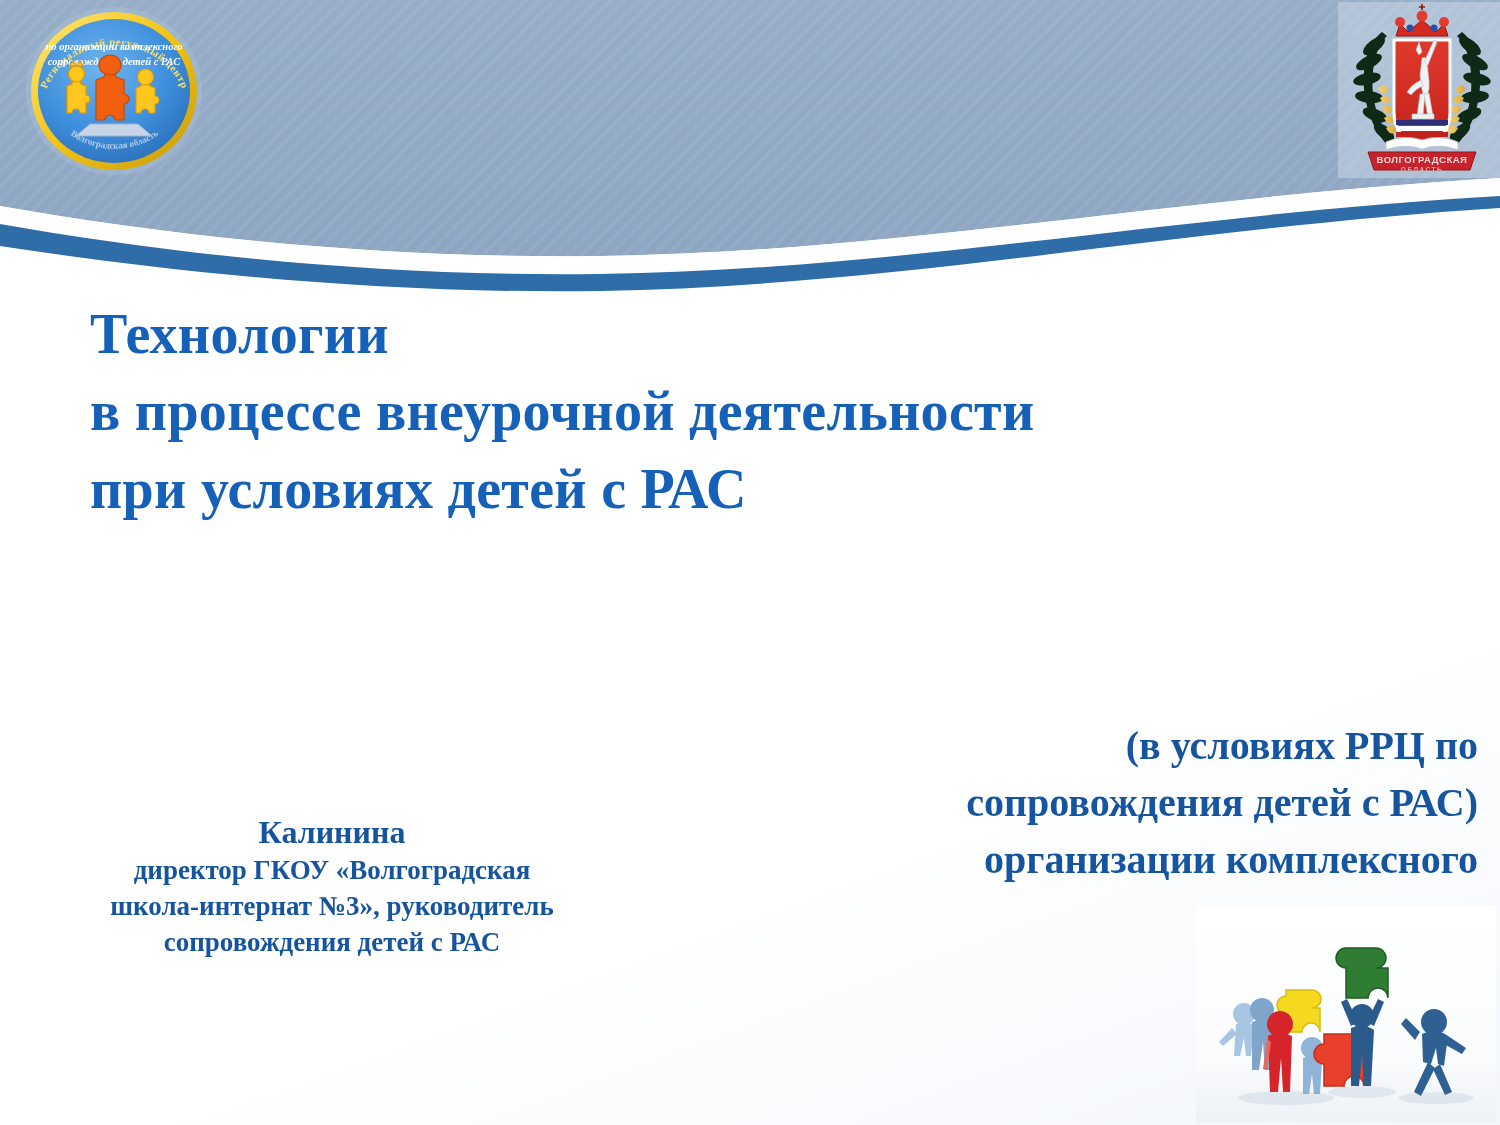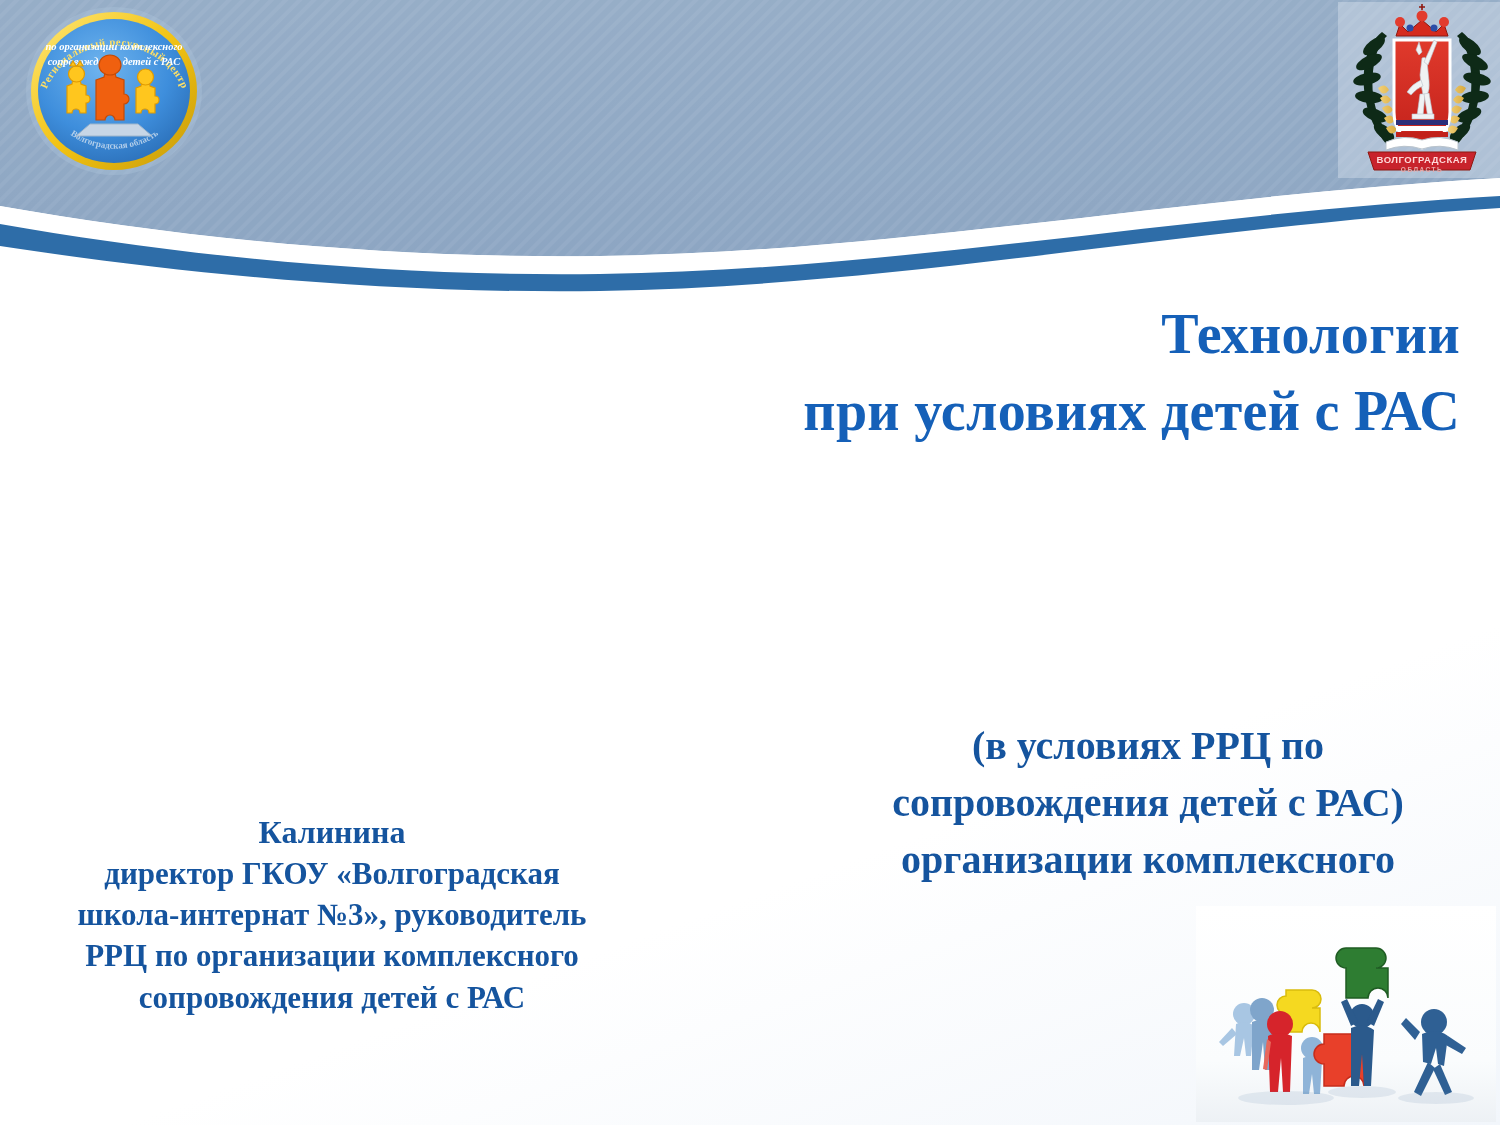--- a/index.html
+++ b/index.html
@@ -45,60 +45,60 @@
     left: 1322px; top: 2px;
     width: 168px; height: 176px; margin-left: 16px;
   }
   .coat-of-arms svg { display: block; }
 
   
   .title-block {
     position: absolute;
     left: 90px; top: 296px;
     width: 1370px;
-    text-align: right;
+    text-align: left;
     color: #1560B8;
     font-weight: bold;
     font-size: 56px;
     line-height: 1.38;
     letter-spacing: 0.3px;
   }
   .title-line { display: block; white-space: nowrap; }
 
   
   .subtitle-block {
     position: absolute;
     left: 818px; top: 718px;
     width: 660px;
     color: #15549E;
     font-weight: bold;
     font-size: 40px;
     line-height: 1.42;
-    text-align: center;
+    text-align: right;
   }
   .subtitle-line { display: block; }
 
   
   .author-block {
     position: absolute;
     left: 32px; top: 812px;
     width: 600px;
     color: #15549E;
     text-align: center;
   }
   .author-name {
     display: block;
     font-weight: bold;
     font-size: 32px;
     line-height: 1.28;
   }
   .author-role {
     display: block;
     font-weight: bold;
-    font-size: 31px;
+    font-size: 27px;
     line-height: 1.33;
   }
 
   
   .photo {
     position: absolute;
     left: 1196px; top: 906px;
     width: 300px; height: 216px;
   }
   .photo svg { display: block; }
@@ -272,34 +272,34 @@
       <g>
         <path d="M30,150 l108,0 l-6,18 l-96,0 z" fill="#C8232C" stroke="#8E1810" stroke-width="1"></path>
         <text x="84" y="161" text-anchor="middle" font-family="'Liberation Sans', sans-serif" font-size="9.5" font-weight="bold" fill="#FFD9D9" letter-spacing="0.5">ВОЛГОГРАДСКАЯ</text>
         <text x="84" y="170" text-anchor="middle" font-family="'Liberation Sans', sans-serif" font-size="6.5" font-weight="bold" fill="#E8A9A9" letter-spacing="1.5">ОБЛАСТЬ</text>
       </g>
     </svg>
   </div>
 
   <div class="title-block">
     <span class="title-line">Технологии</span>
+    <span class="title-line">в процессе внеурочной деятельности</span>
     <span class="title-line">при условиях детей с РАС</span>
   </div>
 
   <div class="subtitle-block">
     <span class="subtitle-line">(в условиях РРЦ по</span>
     <span class="subtitle-line">сопровождения детей с РАС)</span>
     <span class="subtitle-line">организации  комплексного</span>
   </div>
 
   <div class="author-block">
     <span class="author-name">Калинина</span>
     <span class="author-role">директор ГКОУ «Волгоградская</span>
     <span class="author-role">школа-интернат №3», руководитель</span>
-    <span class="author-role">РРЦ по организации комплексного</span>
     <span class="author-role">сопровождения детей с РАС</span>
   </div>
 
   <div class="photo">
     <svg width="300" height="216" viewBox="0 0 300 216" xmlns="http://www.w3.org/2000/svg">
       <defs>
         <linearGradient id="photoBg" x1="0" y1="0" x2="0" y2="1">
           <stop offset="0%" stop-color="#FFFFFF"></stop>
           <stop offset="72%" stop-color="#FAFCFD"></stop>
           <stop offset="100%" stop-color="#EDF1F5"></stop>

